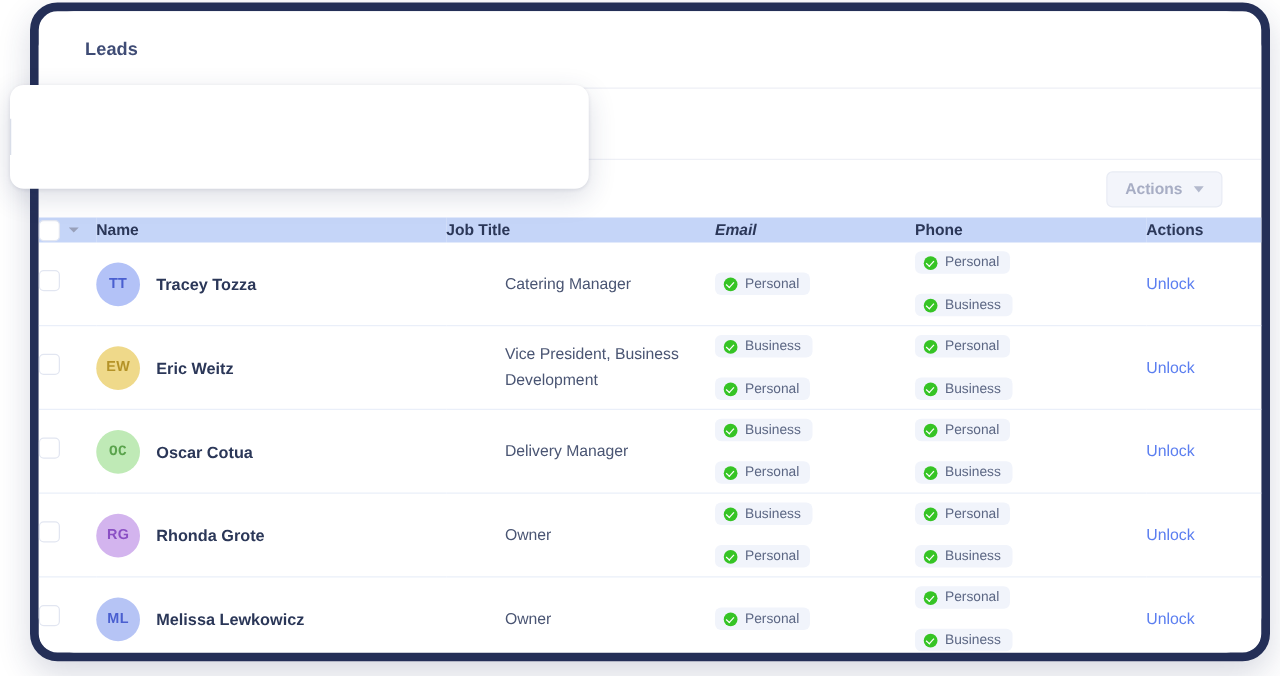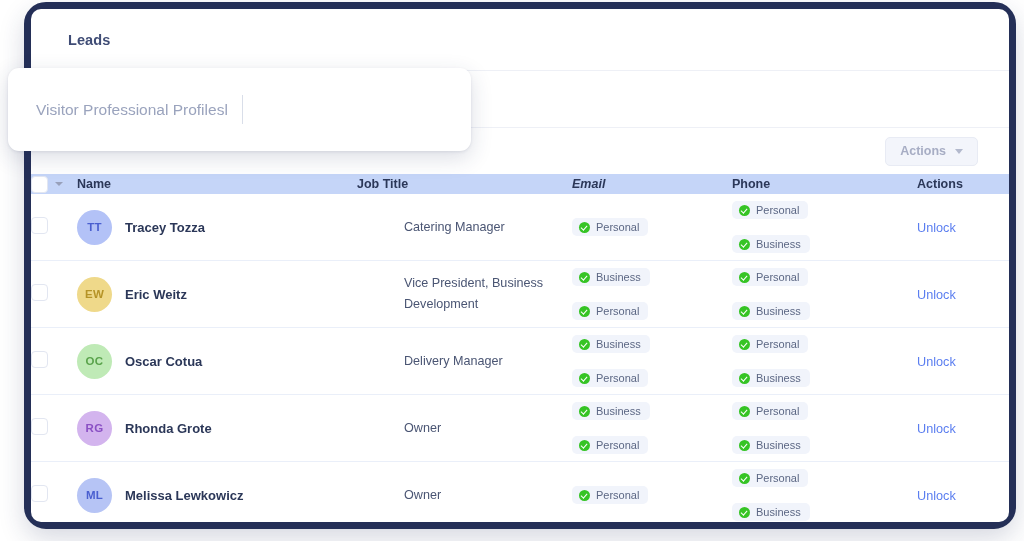--- a/index.html
+++ b/index.html
@@ -18,21 +18,21 @@
     width: 992px; height: 527px;
     border: 7px solid #242f57;
     border-radius: 22px;
     box-sizing: border-box;
     background: #ffffff;
     box-shadow: 0 10px 26px rgba(36,47,87,0.18);
   }
   .frame-inner {
     position: absolute;
     inset: 0;
-    border-radius: 10px;
+    border-radius: 28px;
     overflow: hidden;
     background: #ffffff;
   }
 
   
   .card-header {
     height: 62px;
     display: flex;
     align-items: center;
     padding-left: 37px;
@@ -378,21 +378,21 @@
                     <span>Business</span>
                   </span>
                 </div>
               </td>
               <td class="td-act"><span class="unlock">Unlock</span></td>
             </tr>
             <tr>
               <td class="td-check"><span class="cb"></span></td>
               <td class="td-name">
                 <div class="name-cell">
-                  <div class="avatar" style="background: rgb(191, 234, 182); color: rgb(90, 163, 76);">OC</div>
+                  <div class="avatar" style="background: rgb(191, 234, 182); color: rgb(90, 163, 76); font-family: Liberation Mono, monospace;">OC</div>
                   <span class="lead-name">Oscar Cotua</span>
                 </div>
               </td>
               <td class="td-job">
                 <div class="job-title">Delivery Manager</div>
               </td>
               <td class="td-email">
                 <div class="badge-stack">
                   <span class="badge">
                     <span class="check"></span>
@@ -488,19 +488,16 @@
               </td>
               <td class="td-act"><span class="unlock">Unlock</span></td>
             </tr>
           </tbody>
       </table>
 
     </div>
   </div>
 
   <div class="tab-overlay">
-    <div class="tab-item tab-inactive">
-      <span>Visitor Professional Profilesl</span>
-    </div>
     <div class="tab-sep"></div>
   </div>
 
 </div>
 
 </body></html>

